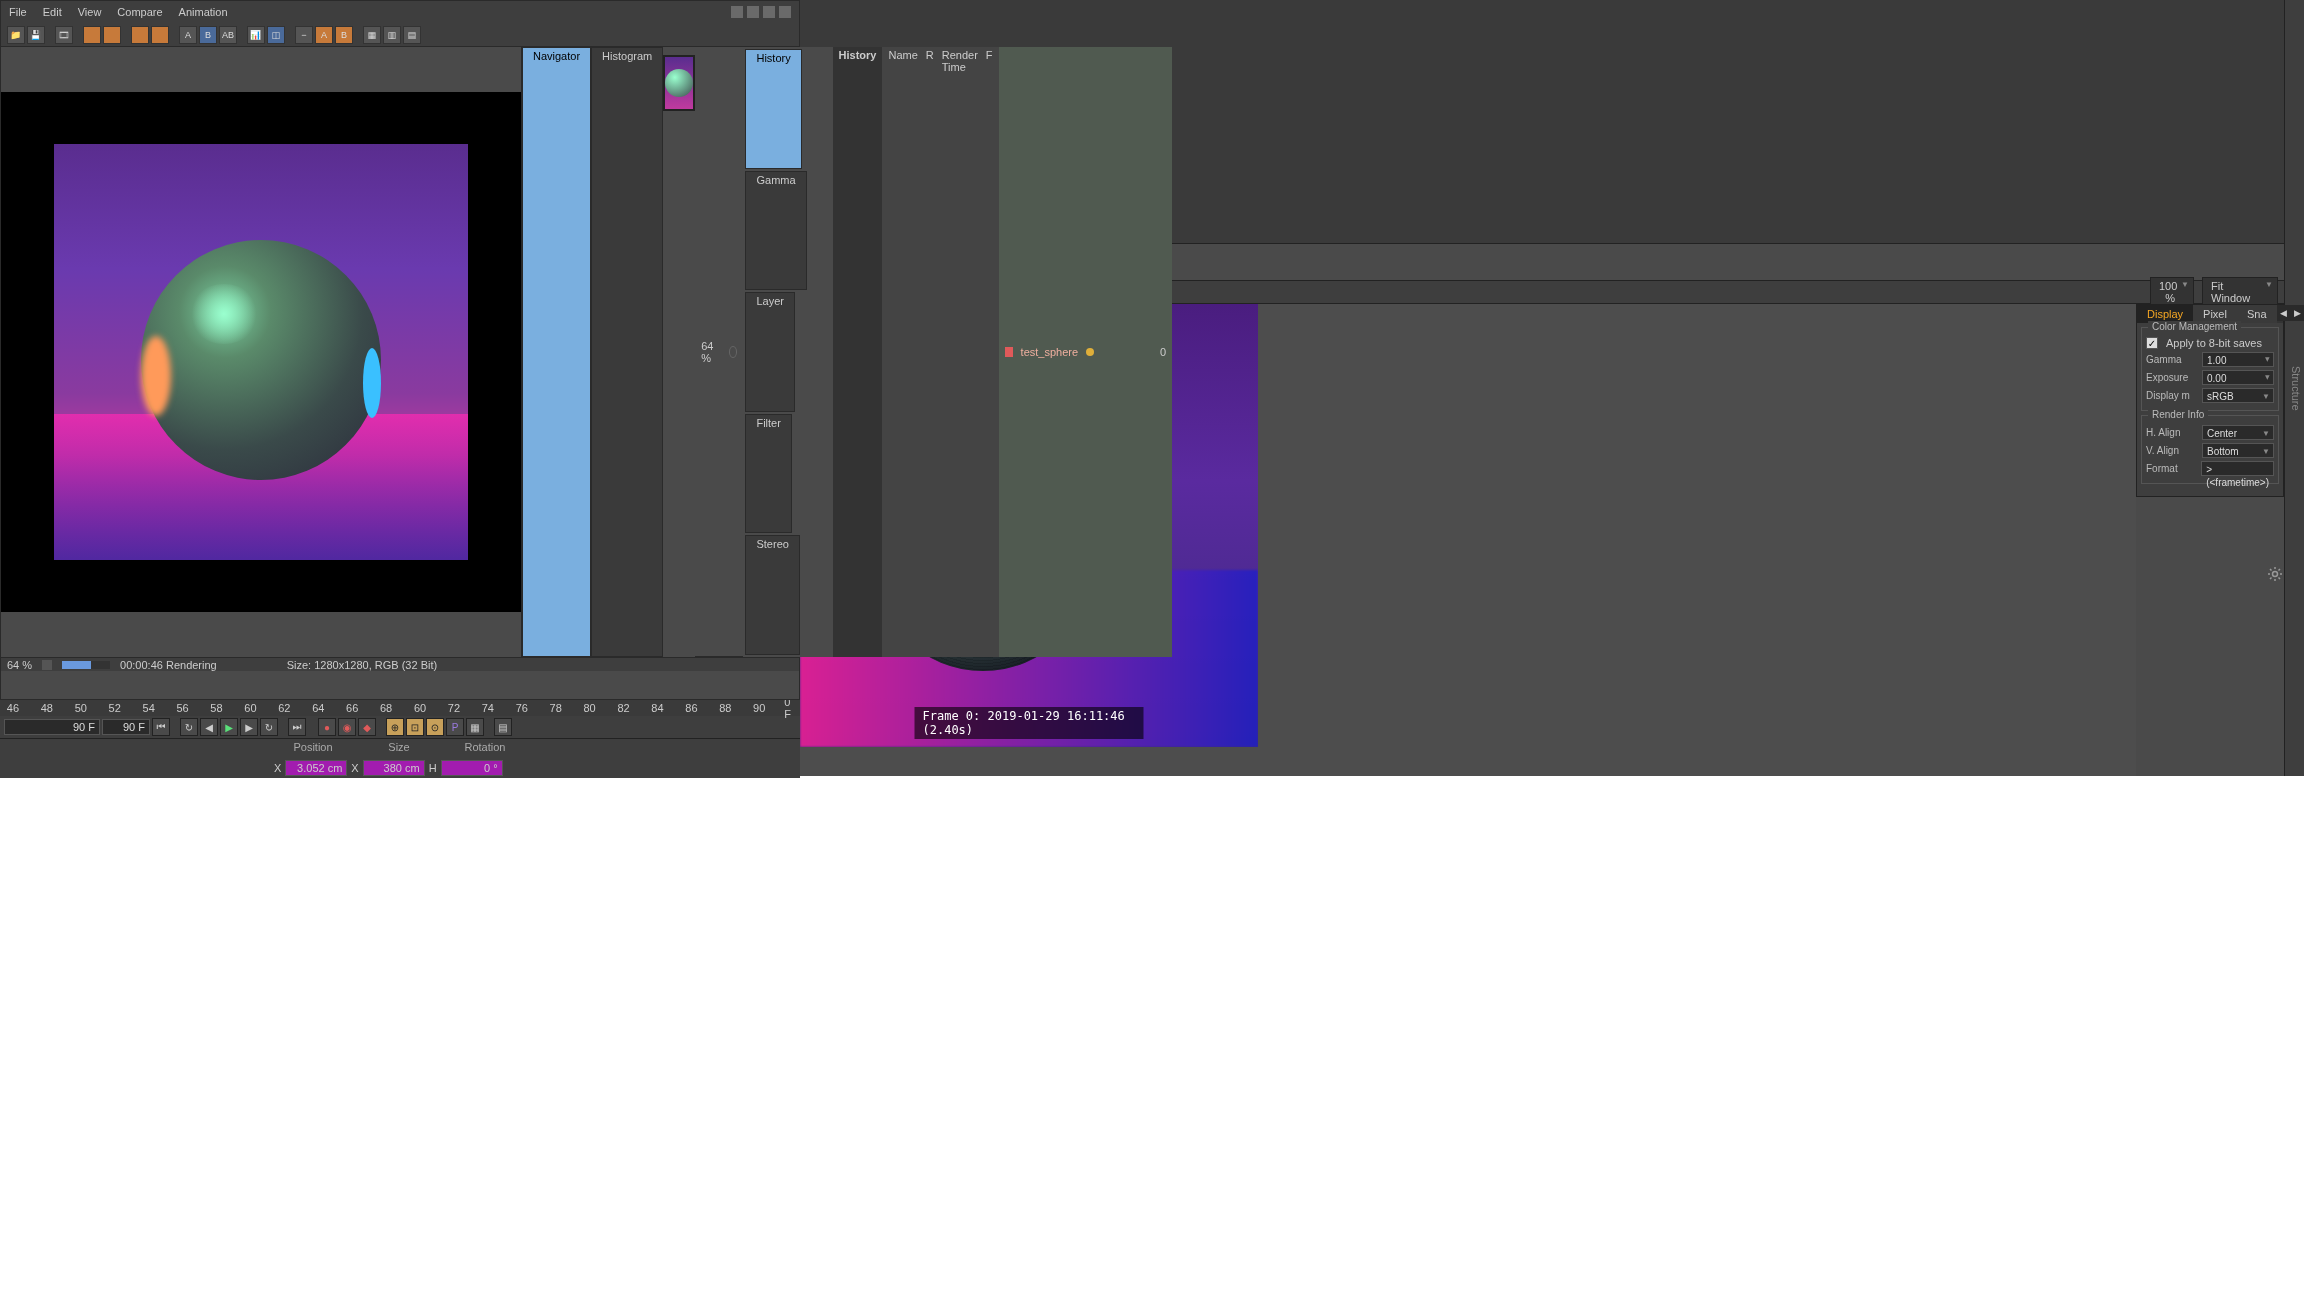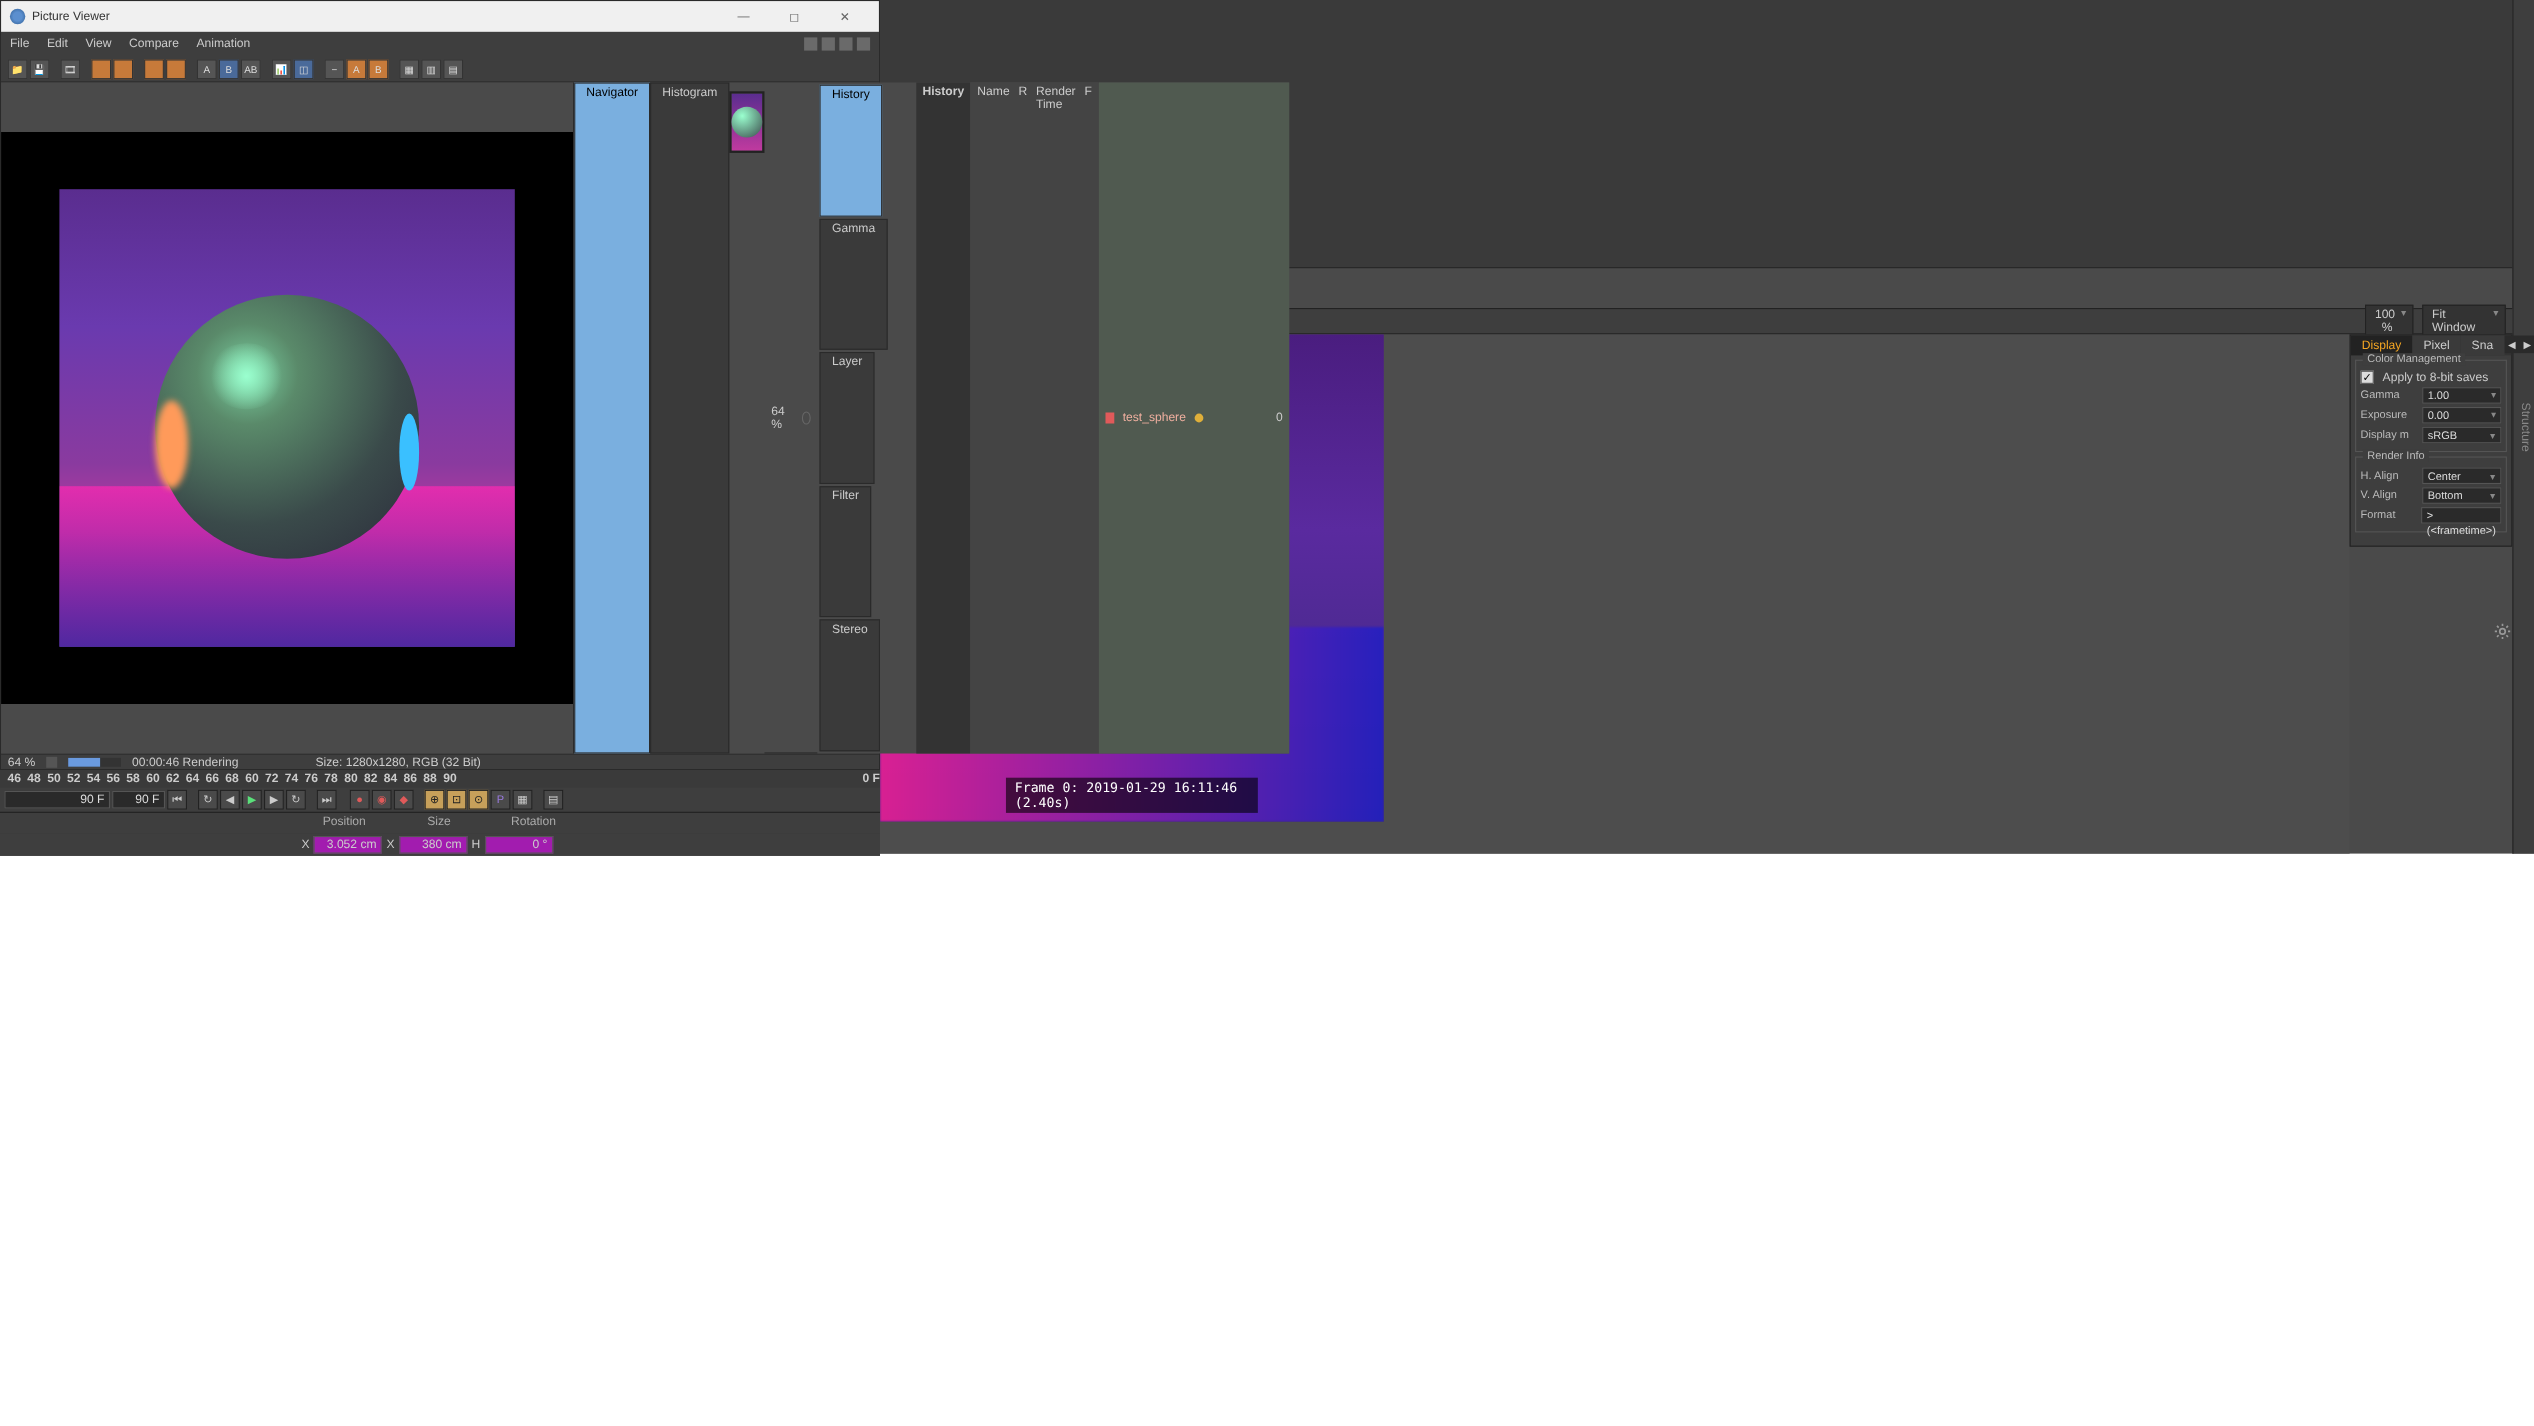--- a/index.html
+++ b/index.html
@@ -91,21 +91,21 @@
 .frow .val { flex: 1; background: #2a2a2a; border: 1px solid #555; padding: 1px 4px; color: #ddd; height: 15px; line-height: 13px; font-size: 10px; position: relative; }
 .frow .val.dd::after { content: "▼"; position: absolute; right: 3px; top: 1px; font-size: 8px; color: #888; }
 .frow .val.sp::after { content: "▸"; position: absolute; right: 3px; top: 0; font-size: 9px; color: #888; transform: rotate(90deg); }
 .frow .chk { width: 12px; height: 12px; background: #ddd; border: 1px solid #555; display: inline-flex; align-items: center; justify-content: center; color: #000; font-size: 10px; margin-right: 4px; }
 
 
 .gear { position: absolute; right: 0; top: 284px; width: 18px; height: 18px; color: #999; display:flex; align-items:center; justify-content:center; }
 
 
 .bottom-strip { position: absolute; left: 0; top: 700px; width: 800px; background: #3e3e3e; }
-.ruler { height: 16px; display: flex; align-items: center; background: #3a3a3a; color: #ccc; font-size: 10px; gap: 0; padding-left: 4px; font-weight: bold; }
+.ruler { height: 16px; display: flex; align-items: center; background: #3a3a3a; color: #ccc; font-size: 10px; gap: 16px; padding-left: 4px; }
 .ruler .rn { width: 18px; text-align: center; }
 .transport { height: 22px; display: flex; align-items: center; gap: 2px; background: #3e3e3e; padding: 0 4px; }
 .transport .field { width: 96px; background: #2a2a2a; border: 1px solid #555; text-align: right; padding: 1px 4px; color: #ddd; }
 .transport .tb { width: 18px; height: 18px; background: #4a4a4a; border: 1px solid #222; display: inline-flex; align-items: center; justify-content: center; font-size: 10px; color: #ccc; }
 .transport .tb.rec { color: #e05a5a; }
 .transport .tb.grn { color: #5ae07a; }
 .transport .tb.or { background: #c7a05a; color: #222; }
 .coord-bar { height: 20px; display: flex; background: #3e3e3e; border-top: 1px solid #222; }
 .coord-bar .h { width: 86px; text-align: center; padding: 2px 0; color: #aaa; }
 .coord-row { height: 20px; display: flex; align-items: center; background: #3e3e3e; padding: 0 4px; gap: 4px; }
@@ -316,28 +316,20 @@
       <span class="lbl">X</span>
       <div class="v">3.052 cm</div>
       <span class="lbl">X</span>
       <div class="v">380 cm</div>
       <span class="lbl">H</span>
       <div class="v">0 °</div>
     </div>
   </div>
 
   <div class="pv-window">
-    <div class="pv-titlebar">
-      <div class="icon"></div>
-      <span>Picture Viewer</span>
-      <div class="spacer"></div>
-      <div class="winbtn">—</div>
-      <div class="winbtn">◻</div>
-      <div class="winbtn">✕</div>
-    </div>
     <div class="pv-menubar">
       <span>File</span>
       <span>Edit</span>
       <span>View</span>
       <span>Compare</span>
       <span>Animation</span>
       <div class="right">
         <div class="sq"></div>
         <div class="sq"></div>
         <div class="sq"></div>

